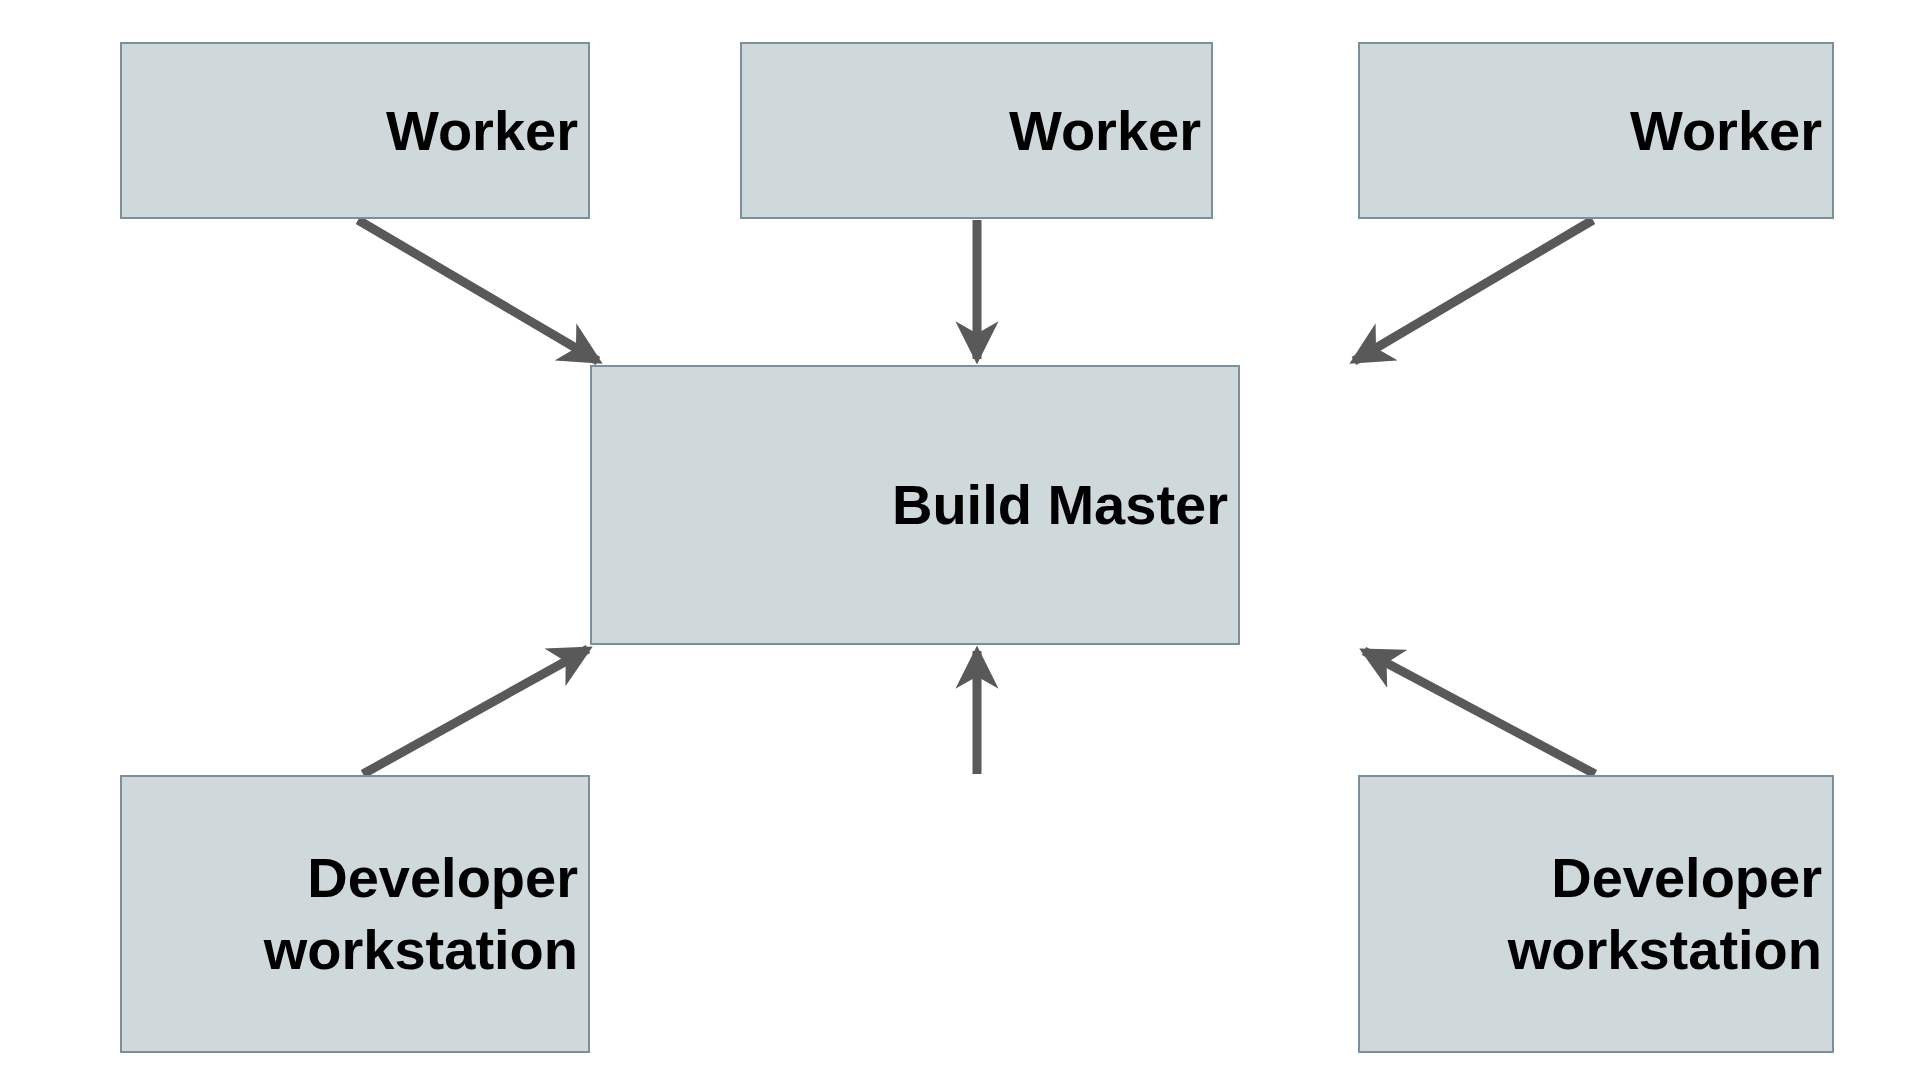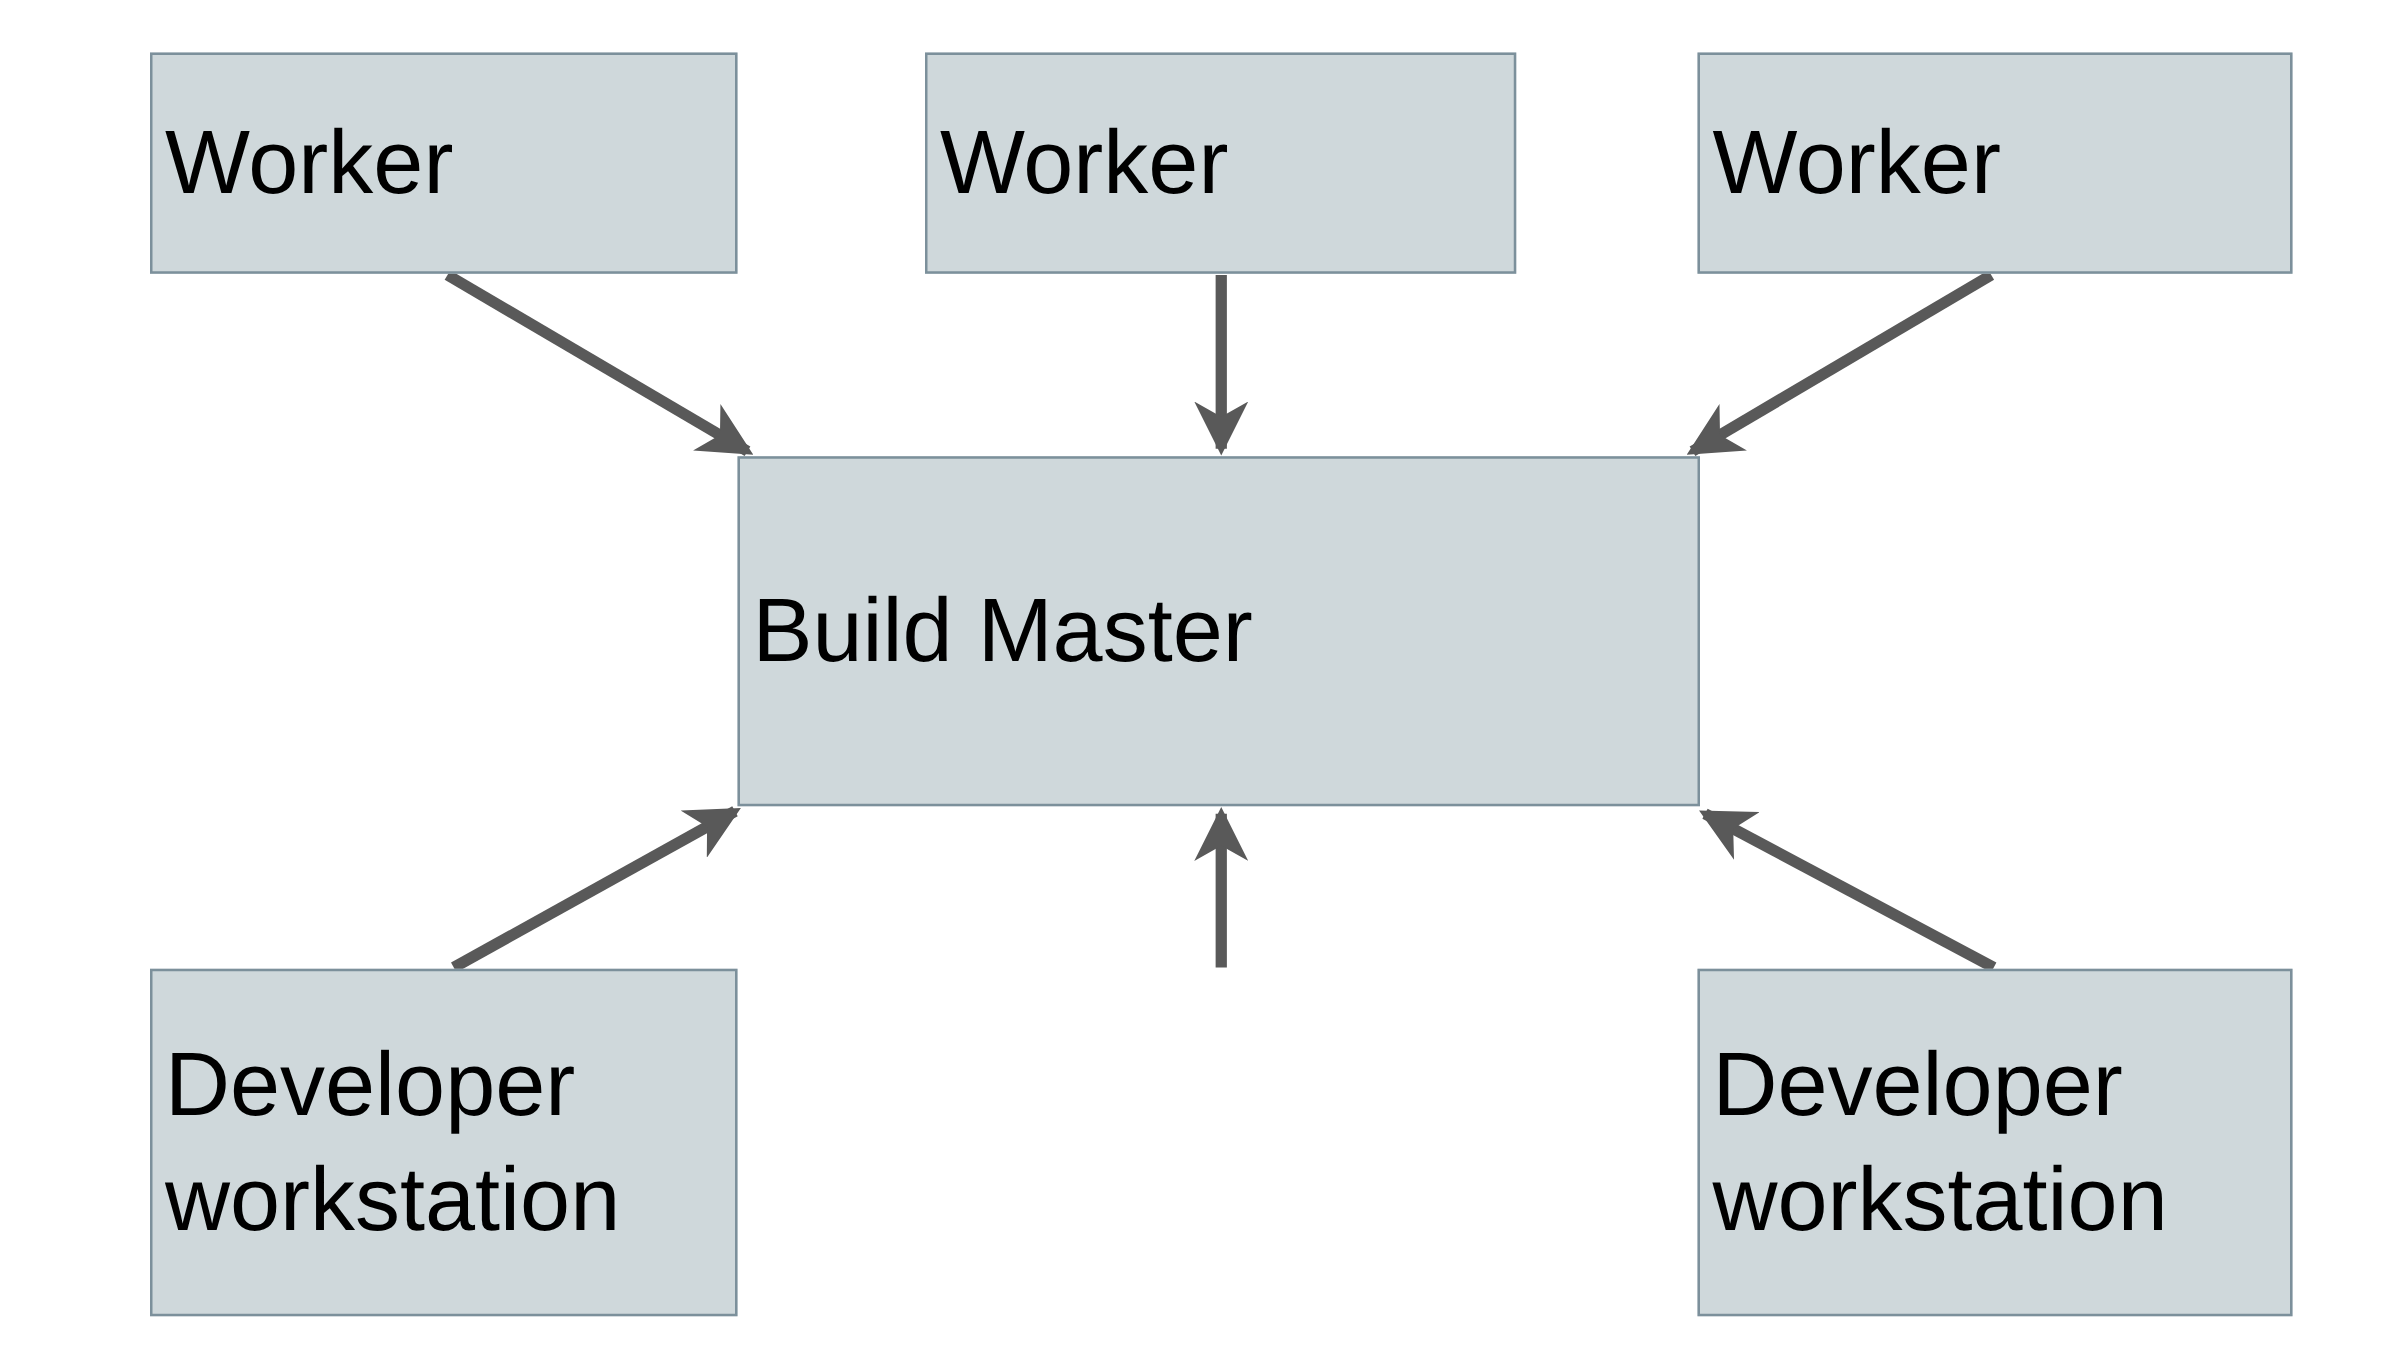--- a/index.html
+++ b/index.html
@@ -32,34 +32,35 @@
     fill: var(--arrow-color, #595959);
   }
   .node {
     position: absolute;
     box-sizing: border-box;
     background: var(--node-fill, #cfd8db);
     border: 2px solid var(--node-border, #7c909b);
     display: flex;
     align-items: center;
     justify-content: center;
-    text-align: left;
+    text-align: right;
     color: var(--label-color, #000000);
-    font-size: 72px;
+    font-size: 56px;
     line-height: 1.28;
+    font-weight: bold;
   }
   .node .label {
     display: block;
     width: 100%;
     padding: 0 10px;
   }
   #node-worker-1   { left: 120px;  top: 42px;  width: 470px; height: 177px; }
   #node-worker-2   { left: 740px;  top: 42px;  width: 473px; height: 177px; }
   #node-worker-3   { left: 1358px; top: 42px;  width: 476px; height: 177px; }
-  #node-build-master { left: 590px; top: 365px; width: 770px; height: 280px; }
+  #node-build-master { left: 590px; top: 365px; width: 650px; height: 280px; }
   #node-dev-ws-left  { left: 120px;  top: 775px; width: 470px; height: 278px; }
   #node-ci-server    { left: 740px;  top: 775px; width: 473px; height: 278px; }
   #node-dev-ws-right { left: 1358px; top: 775px; width: 476px; height: 278px; }
 </style>
 </head>
 <body>
 
 <div id="canvas">
 
   <svg id="arrows" viewBox="0 0 1910 1090" xmlns="http://www.w3.org/2000/svg">

